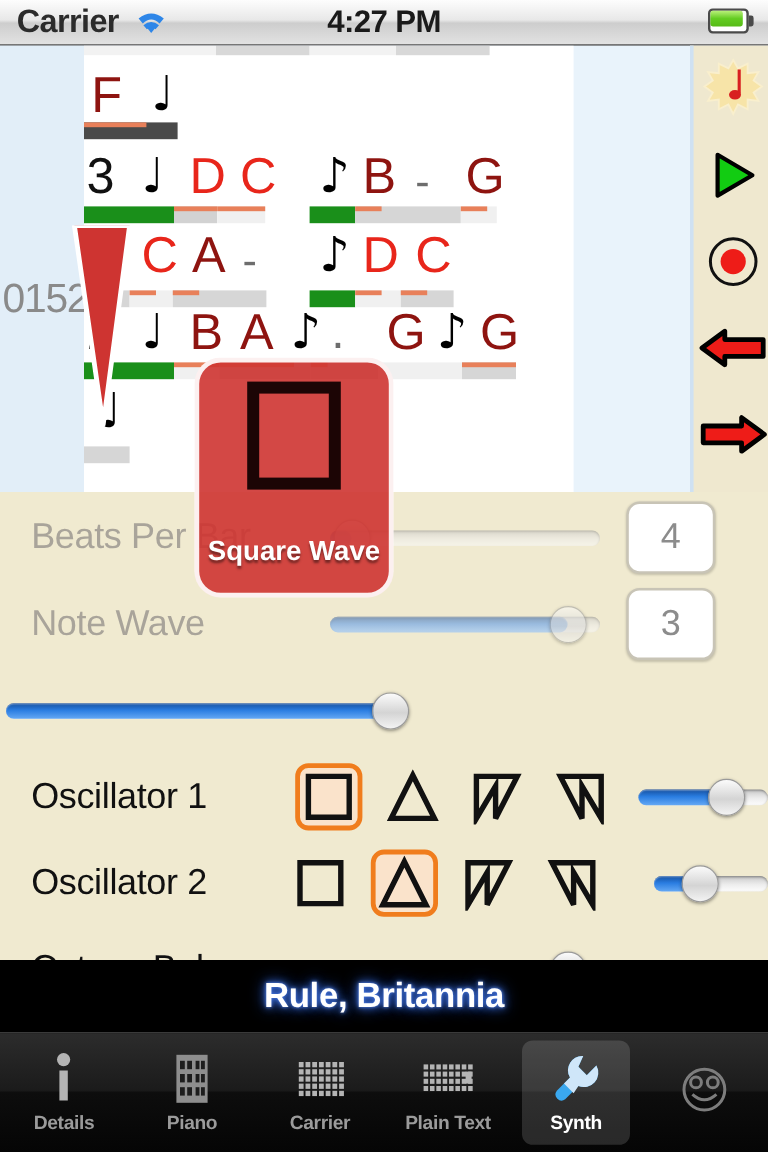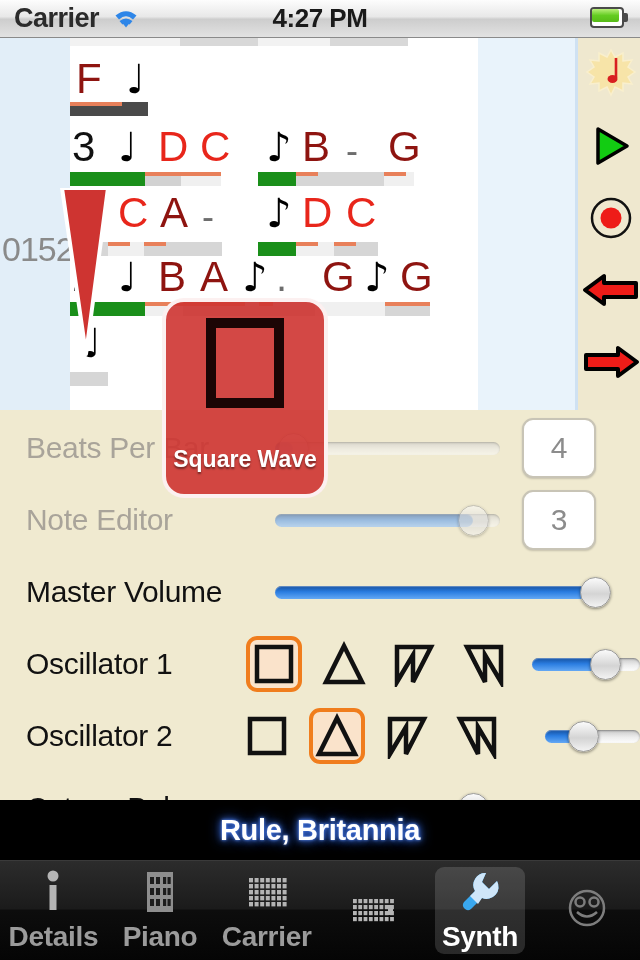--- a/index.html
+++ b/index.html
@@ -187,21 +187,21 @@
     justify-content:center; gap:5px; position:relative;
   }
   .tab .tab-hl{
     position:absolute; left:8px; top:6px; right:8px; bottom:6px;
     border-radius:9px; background:rgba(255,255,255,.14); display:none;
   }
   .tab.active .tab-hl{ display:block; }
   .tab-icon{ width:52px; height:48px; position:relative; z-index:2;
              display:flex; align-items:center; justify-content:center; }
   .tab-label{
-    font-size:28px; color:#9b9b9b; font-weight:bold; z-index:2; position:relative;
+    font-size:16px; color:#9b9b9b; font-weight:bold; z-index:2; position:relative;
     letter-spacing:-0.3px;
   }
   .tab.active .tab-label{ color:#ffffff; }
 </style>
 </head>
 <body>
 
 <div id="status-bar">
   <span id="carrier-label">Carrier</span>
   <span class="wifi-icon">
@@ -348,30 +348,29 @@
     <div class="setting-row" style="top: 2px;">
       <div class="s-label disabled">Beats Per Bar</div>
       <div class="slider dim" style="width: 225px; margin-left: 5px;">
         <div class="sl-track"></div>
         <div class="sl-fill" style="width:8%"></div>
         <div class="sl-thumb" style="left:calc(8% - 15px)"></div>
       </div>
       <div class="value-box" style="margin-left: 22px;">4</div>
     </div>
     <div class="setting-row" style="top: 74px;">
-      <div class="s-label disabled">Note Editor</div>
+      <div class="s-label disabled">Note Wave</div>
       <div class="slider dim" style="width: 225px; margin-left: 5px;">
         <div class="sl-track"></div>
         <div class="sl-fill" style="width:88%"></div>
         <div class="sl-thumb" style="left:calc(88% - 15px)"></div>
       </div>
       <div class="value-box" style="margin-left: 22px;">3</div>
     </div>
     <div class="setting-row" style="top: 146px;">
-      <div class="s-label">Master Volume</div>
       <div class="slider" style="width: 320px; margin-left: 5px;">
         <div class="sl-track"></div>
         <div class="sl-fill" style="width:100%"></div>
         <div class="sl-thumb" style="left:calc(100% - 15px)"></div>
       </div>
     </div>
     <div class="setting-row" style="top: 218px;">
       <div class="s-label">Oscillator 1</div>
       <div class="wave-group">
         <div class="wave-btn sel">
@@ -557,20 +556,21 @@
           <rect x="9.3" y="29" width="3.8" height="4.2" fill="#b4b4b4"></rect>
           <rect x="14.6" y="29" width="3.8" height="4.2" fill="#b4b4b4"></rect>
           <rect x="19.9" y="29" width="3.8" height="4.2" fill="#b4b4b4"></rect>
           <rect x="25.2" y="29" width="3.8" height="4.2" fill="#b4b4b4"></rect>
           <rect x="30.5" y="29" width="3.8" height="4.2" fill="#b4b4b4"></rect>
           <rect x="35.8" y="29" width="3.8" height="4.2" fill="#b4b4b4"></rect>
           <rect x="41.1" y="29" width="3.8" height="4.2" fill="#b4b4b4"></rect>
           <rect x="39" y="17" width="5" height="10" fill="#b4b4b4"></rect>
         </svg>
       </div>
+      <div class="tab-label">Plain Text</div>
     </div>
     <div class="tab active">
       <div class="tab-hl"></div>
       <div class="tab-icon">
         <svg width="48" height="46" viewBox="0 0 48 46">
           <path d="M30 4 a12 12 0 0 0 -11 18 L8 33 a5 5 0 0 0 7 7 L26 29 a12 12 0 0 0 15 -17 L33 20 L26 13 Z" fill="#3aa8ef"></path>
           <path d="M30 4 a12 12 0 0 0 -11 18 L14 27 L22 35 L26 29 a12 12 0 0 0 15 -17 L33 20 L26 13 Z" fill="#cfe6f9"></path>
         </svg>
       </div>
       <div class="tab-label">Synth</div>

